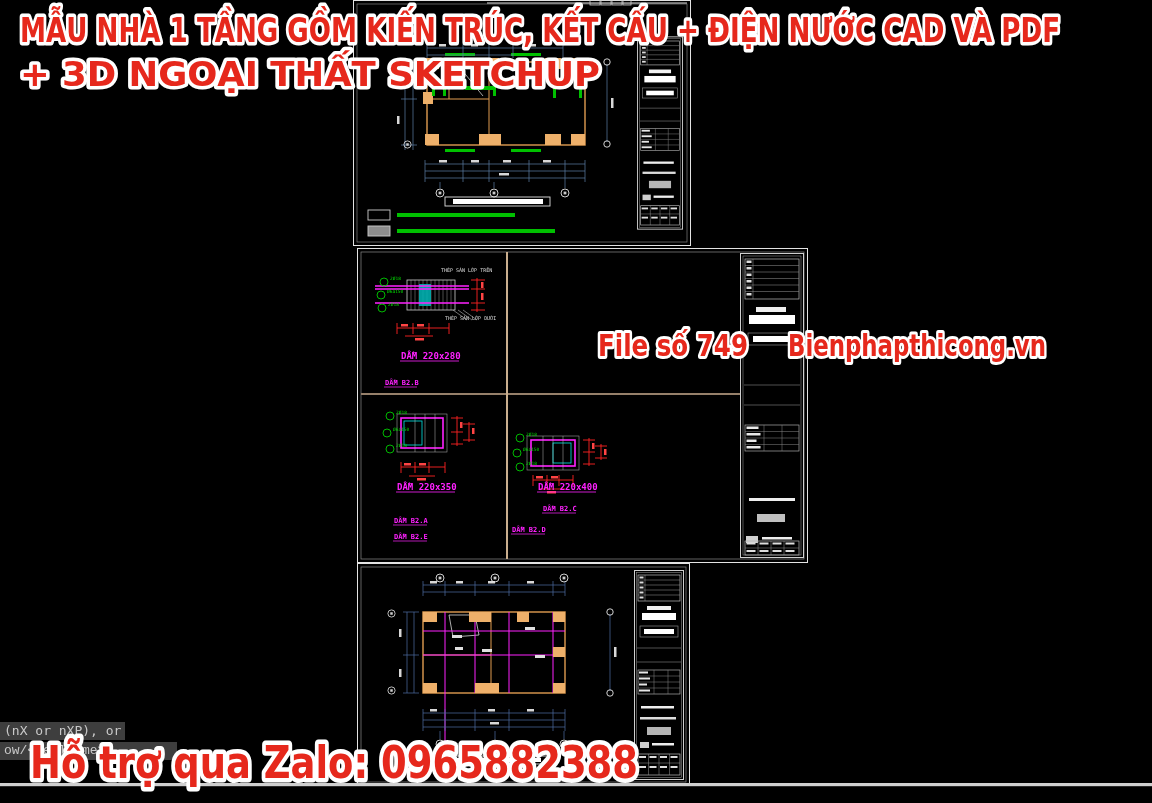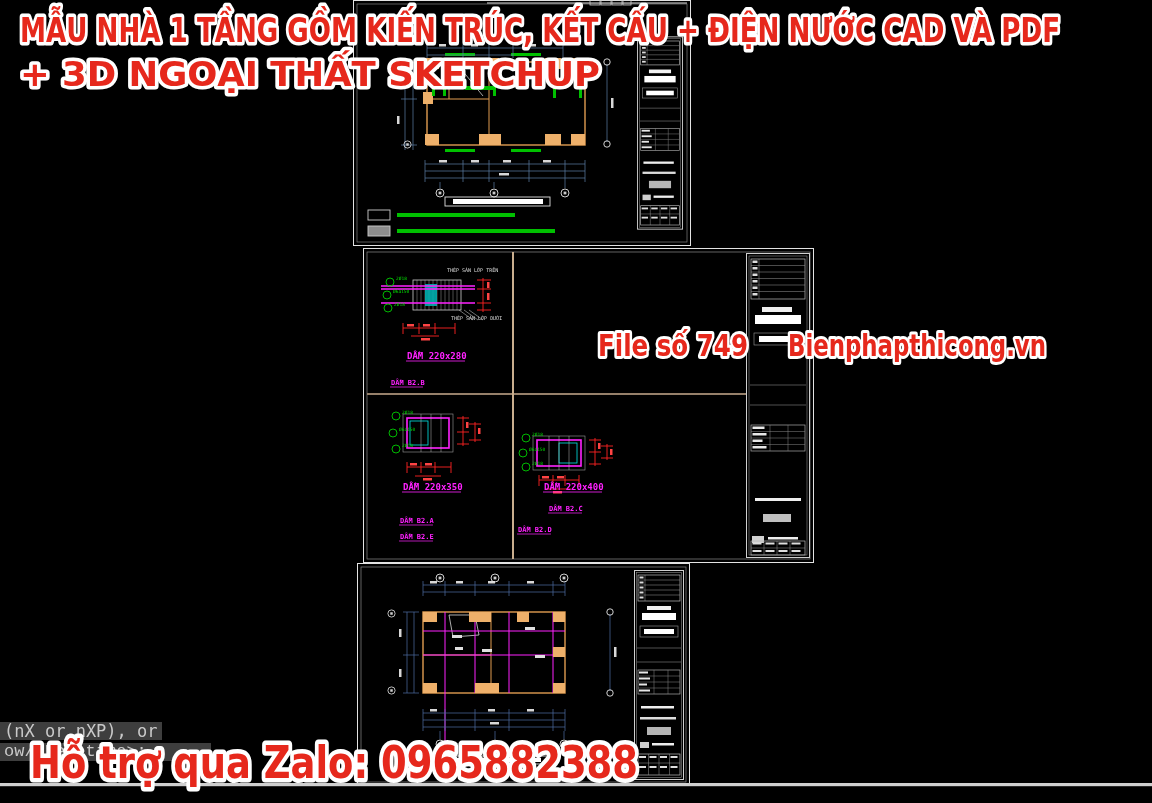--- a/index.html
+++ b/index.html
@@ -7,28 +7,28 @@
     --cad_orange:#eeb06a; --cad_green:#00dd00; --cad_magenta:#ff22ff;
     --cad_red:#ff2222; --dim_blue:#5d7fa8; --frame_white:#e3e3e3;
     --cmd_bg:#3e3e3e; --cmd_text:#c9c9c9;
   }
   html,body{margin:0;padding:0;background:#111;}
   .canvas{position:relative;width:1152px;height:803px;background:var(--canvas_bg);
     overflow:hidden;font-family:"Liberation Sans",sans-serif;}
   .sheet{position:absolute;background:#000;}
   .sheet svg{display:block;}
   #sheet-top{left:353px;top:0;width:338px;height:246px;}
-  #sheet-mid{left:357px;top:248px;width:451px;height:318px;margin-left:6px;}
+  #sheet-mid{left:357px;top:248px;width:451px;height:318px;}
   #sheet-bot{left:357px;top:563px;width:333px;height:223px;}
   .overlay-svg{position:absolute;z-index:40;}
   .overlay-text{font-family:"DejaVu Sans","Liberation Sans",sans-serif;font-weight:bold;
     fill:var(--overlay_red);stroke:var(--overlay_outline);stroke-linejoin:round;
     paint-order:stroke fill;}
   #cmdline{position:absolute;left:0;top:722px;z-index:20;
-    font-family:"DejaVu Sans Mono","Liberation Mono",monospace;font-size:17px;
+    font-family:"DejaVu Sans Mono","Liberation Mono",monospace;font-size:13px;
     line-height:18px;color:var(--cmd_text);}
   #cmdline .cmd-row{display:block;margin-bottom:1px;}
   #cmdline .cmd-chip{display:inline-block;background:var(--cmd_bg);padding:0 4px;}
   #cmdline .cmd-chip.long{padding-right:64px;font-family:Liberation Mono, monospace;}
   #bottom-rule{position:absolute;left:0;top:783px;width:1152px;height:3px;
     background:#cfcfcf;border-bottom:1px solid #2a2a2a;z-index:5;}
   .cad-note{font-family:"DejaVu Sans Mono","Liberation Mono",monospace;fill:#dcdcdc;}
   .cad-title{font-family:"DejaVu Sans Mono","Liberation Mono",monospace;fill:var(--cad_magenta);font-weight:bold;}
   .cad-callout{font-family:"DejaVu Sans Mono","Liberation Mono",monospace;fill:var(--cad_green);}
 </style>

